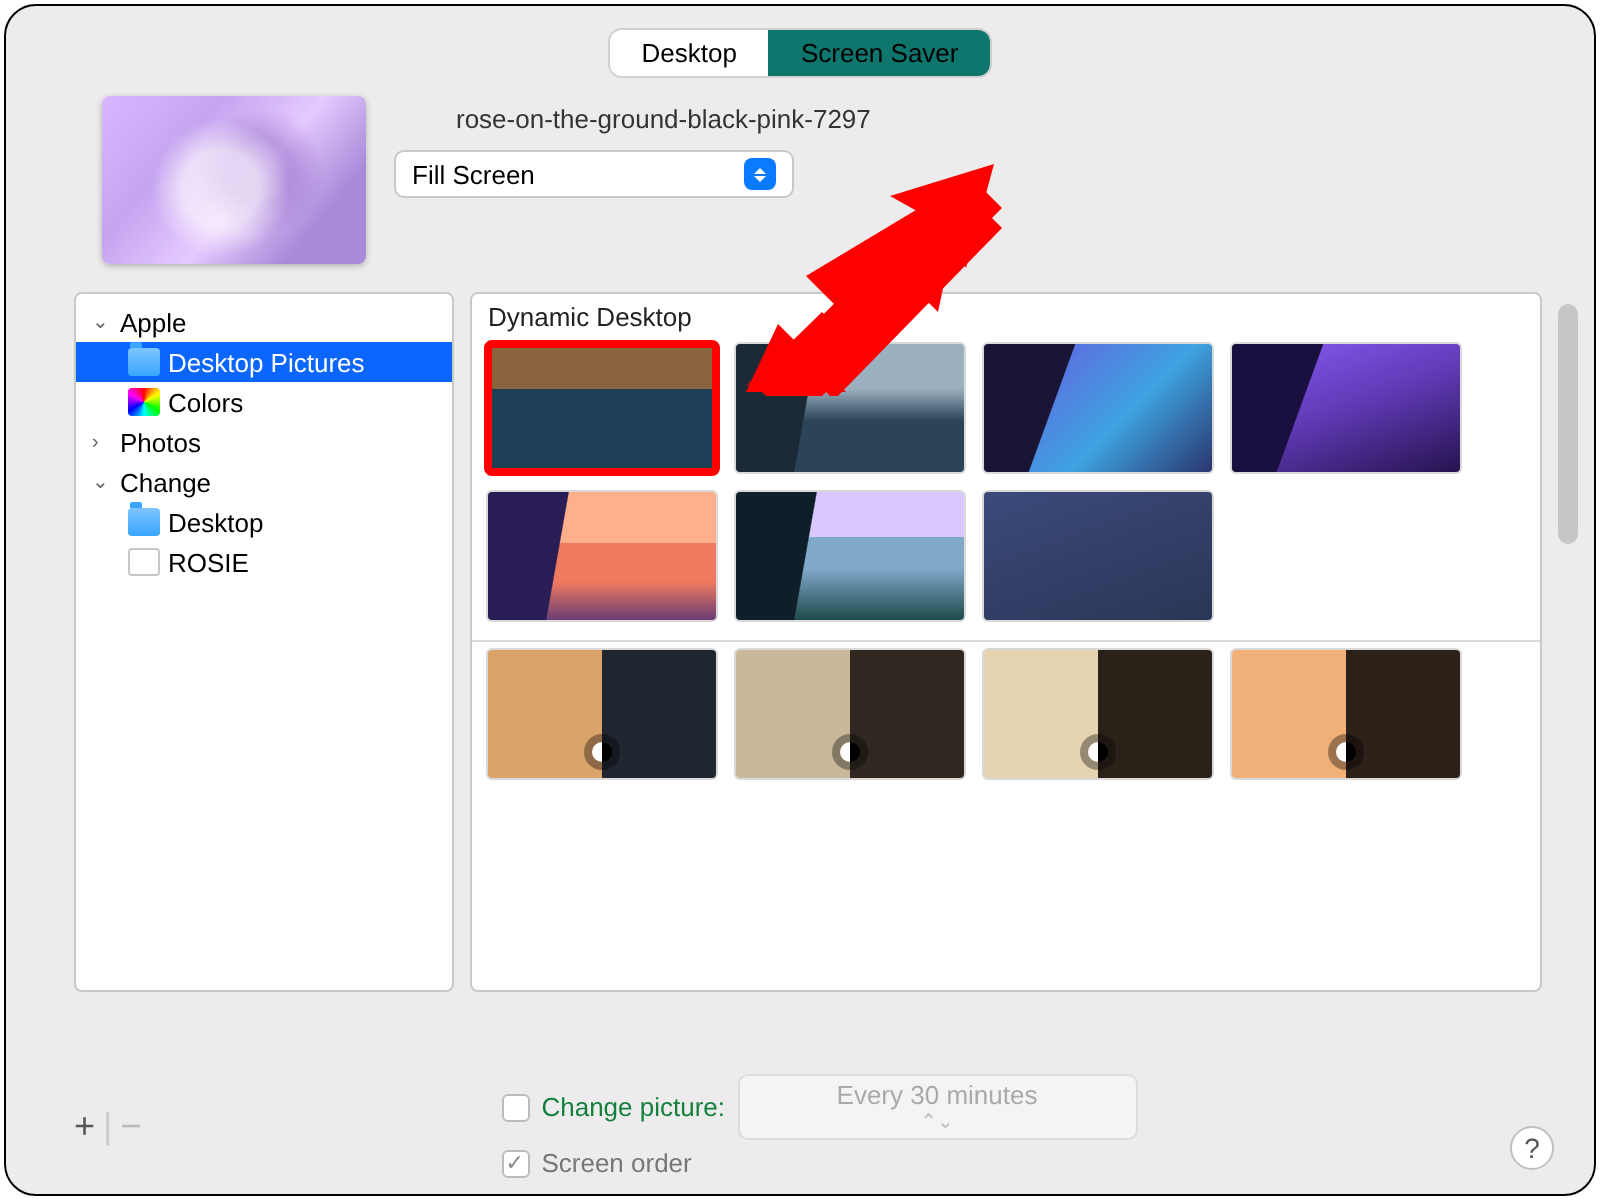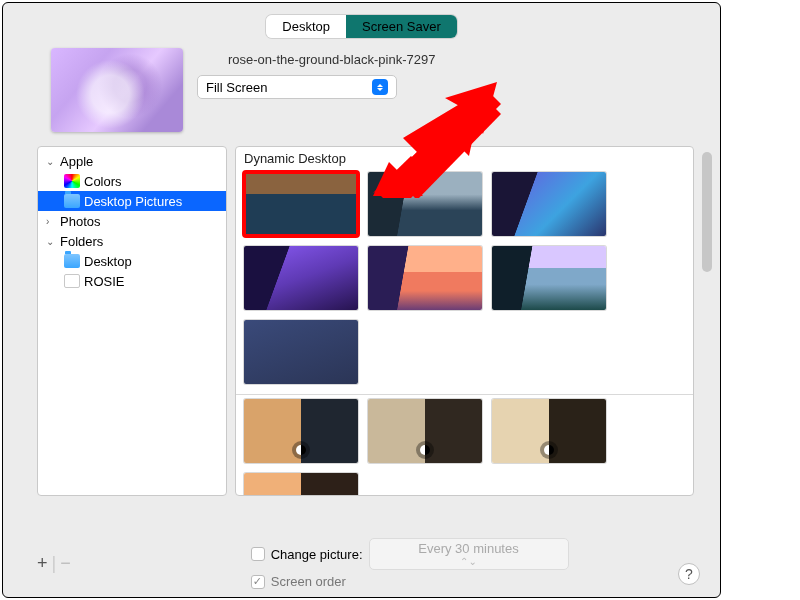--- a/index.html
+++ b/index.html
@@ -1,18 +1,18 @@
 <!DOCTYPE html>
 <html><head>
 <meta charset="utf-8">
 <style>
   * { box-sizing: border-box; margin: 0; padding: 0; font-family: -apple-system, "Helvetica Neue", Arial, sans-serif; }
   body { background: #fff; }
   .window {
-    width: 719px; height: 596px; margin: 2px; border: 1px solid #000; border-radius: 6px;
+    width: 796px; height: 596px; margin: 2px; border: 1px solid #000; border-radius: 16px;
     background: #ececec; position: relative; overflow: hidden;
   }
   
   .tabs { display: flex; justify-content: center; padding-top: 12px; }
   .tabgroup { display: flex; border-radius: 6px; overflow: hidden; box-shadow: 0 0 0 1px #d0d0d0; }
   .tab { padding: 4px 16px; font-size: 13px; background: #0f766e; cursor: default; }
   .tab.active { background: #fff; }
   
   .header { display: flex; gap: 14px; padding: 10px 24px 14px 48px; align-items: flex-start; }
   .preview {
@@ -163,35 +163,35 @@
     </g>
   </svg>
 
   <div class="main">
 
     <div class="sidebar">
       <div class="tree-row">
         <span class="disclosure">⌄</span>
         <span class="label">Apple</span>
       </div>
+      <div class="tree-row child selected">
+        <span class="icon folder-blue"></span>
+        <span class="label">Desktop Pictures</span>
+      </div>
       <div class="tree-row child">
         <span class="icon colors-icon"></span>
         <span class="label">Colors</span>
       </div>
-      <div class="tree-row child selected">
-        <span class="icon folder-blue"></span>
-        <span class="label">Desktop Pictures</span>
-      </div>
       <div class="tree-row">
         <span class="disclosure">›</span>
         <span class="label">Photos</span>
       </div>
       <div class="tree-row">
         <span class="disclosure">⌄</span>
-        <span class="label">Folders</span>
+        <span class="label">Change</span>
       </div>
       <div class="tree-row child">
         <span class="icon folder-blue"></span>
         <span class="label">Desktop</span>
       </div>
       <div class="tree-row child">
         <span class="icon empty-box"></span>
         <span class="label">ROSIE</span>
       </div>
     </div>
@@ -231,21 +231,21 @@
   <div class="footer">
     <div class="addremove">
       <span>+</span>
       <span style="color:#ccc;">|</span>
       <span style="color:#bbb;">−</span>
     </div>
     <div style="flex:0 0 180px;"></div>
     <div style="display:flex;flex-direction:column;gap:4px;">
       <div style="display:flex;align-items:center;">
         <span class="chk"></span>
-        <span style="color:#000000;">Change picture:</span>
+        <span style="color:#15803d;">Change picture:</span>
         <div class="sel2">
           <span>Every 30 minutes</span>
           <span class="caret2">⌃⌄</span>
         </div>
       </div>
       <div style="display:flex;align-items:center;">
         <span class="chk checked"></span>
         <span>Screen order</span>
       </div>
     </div>

